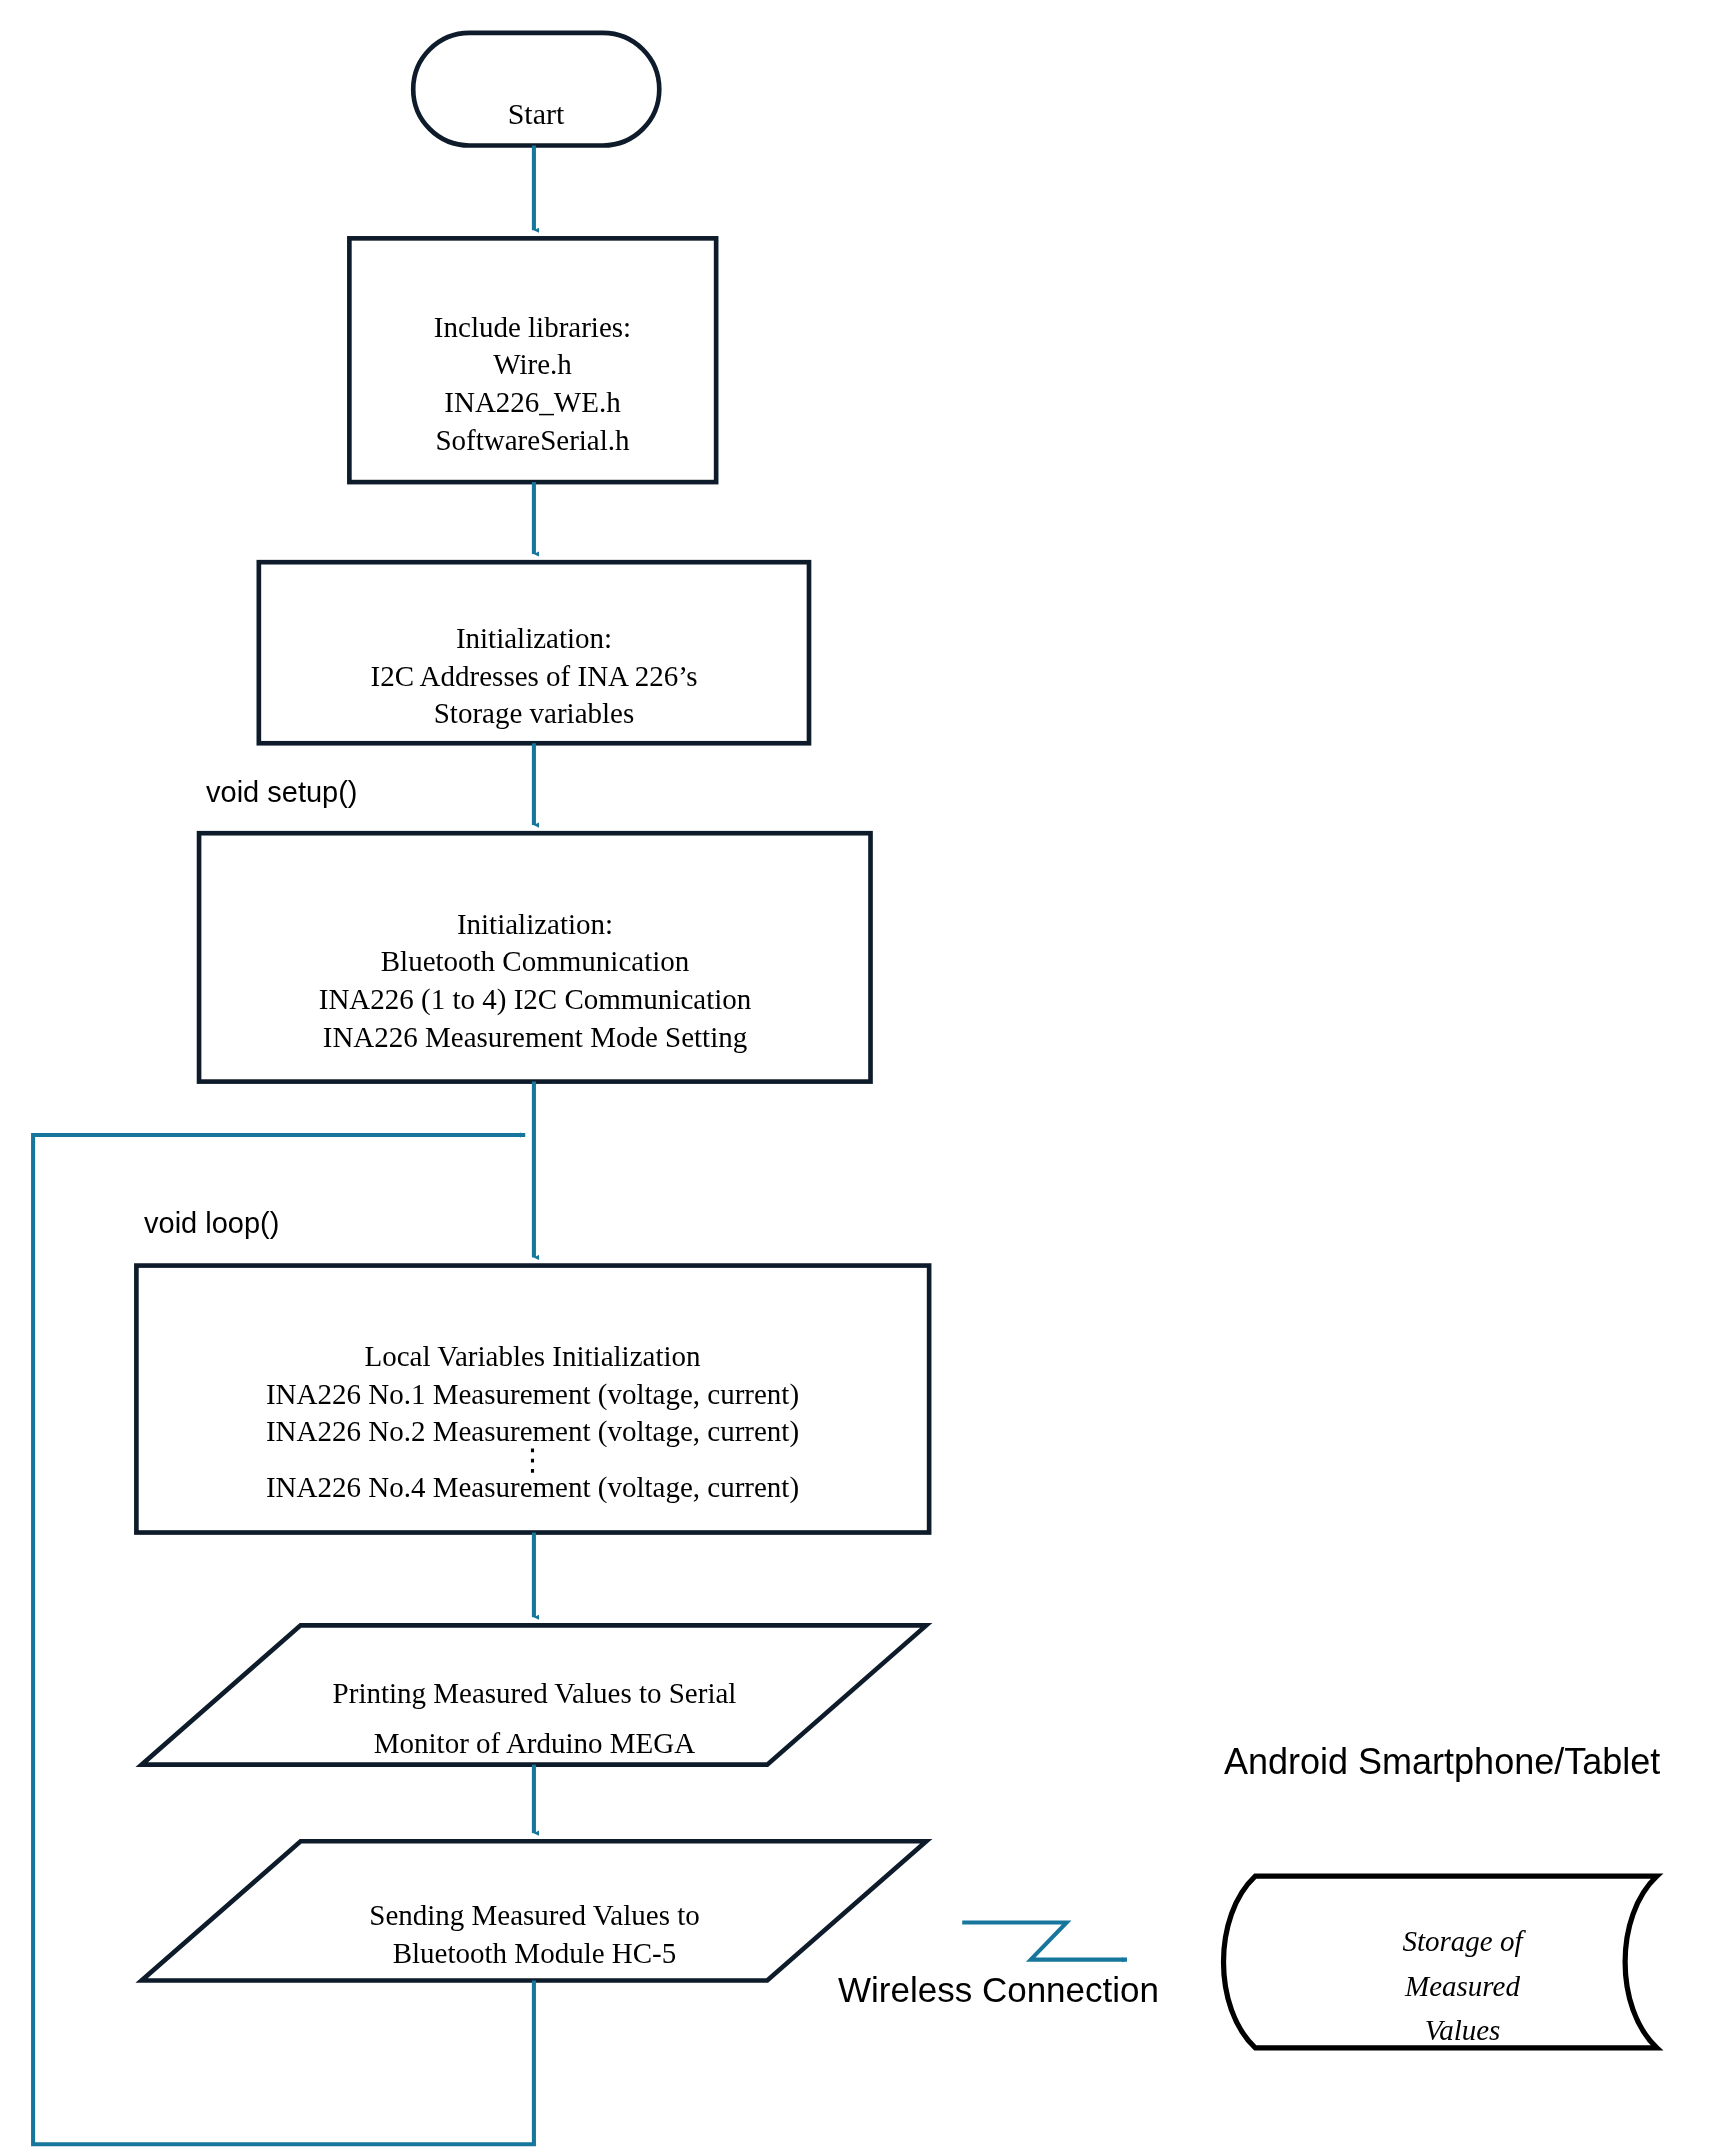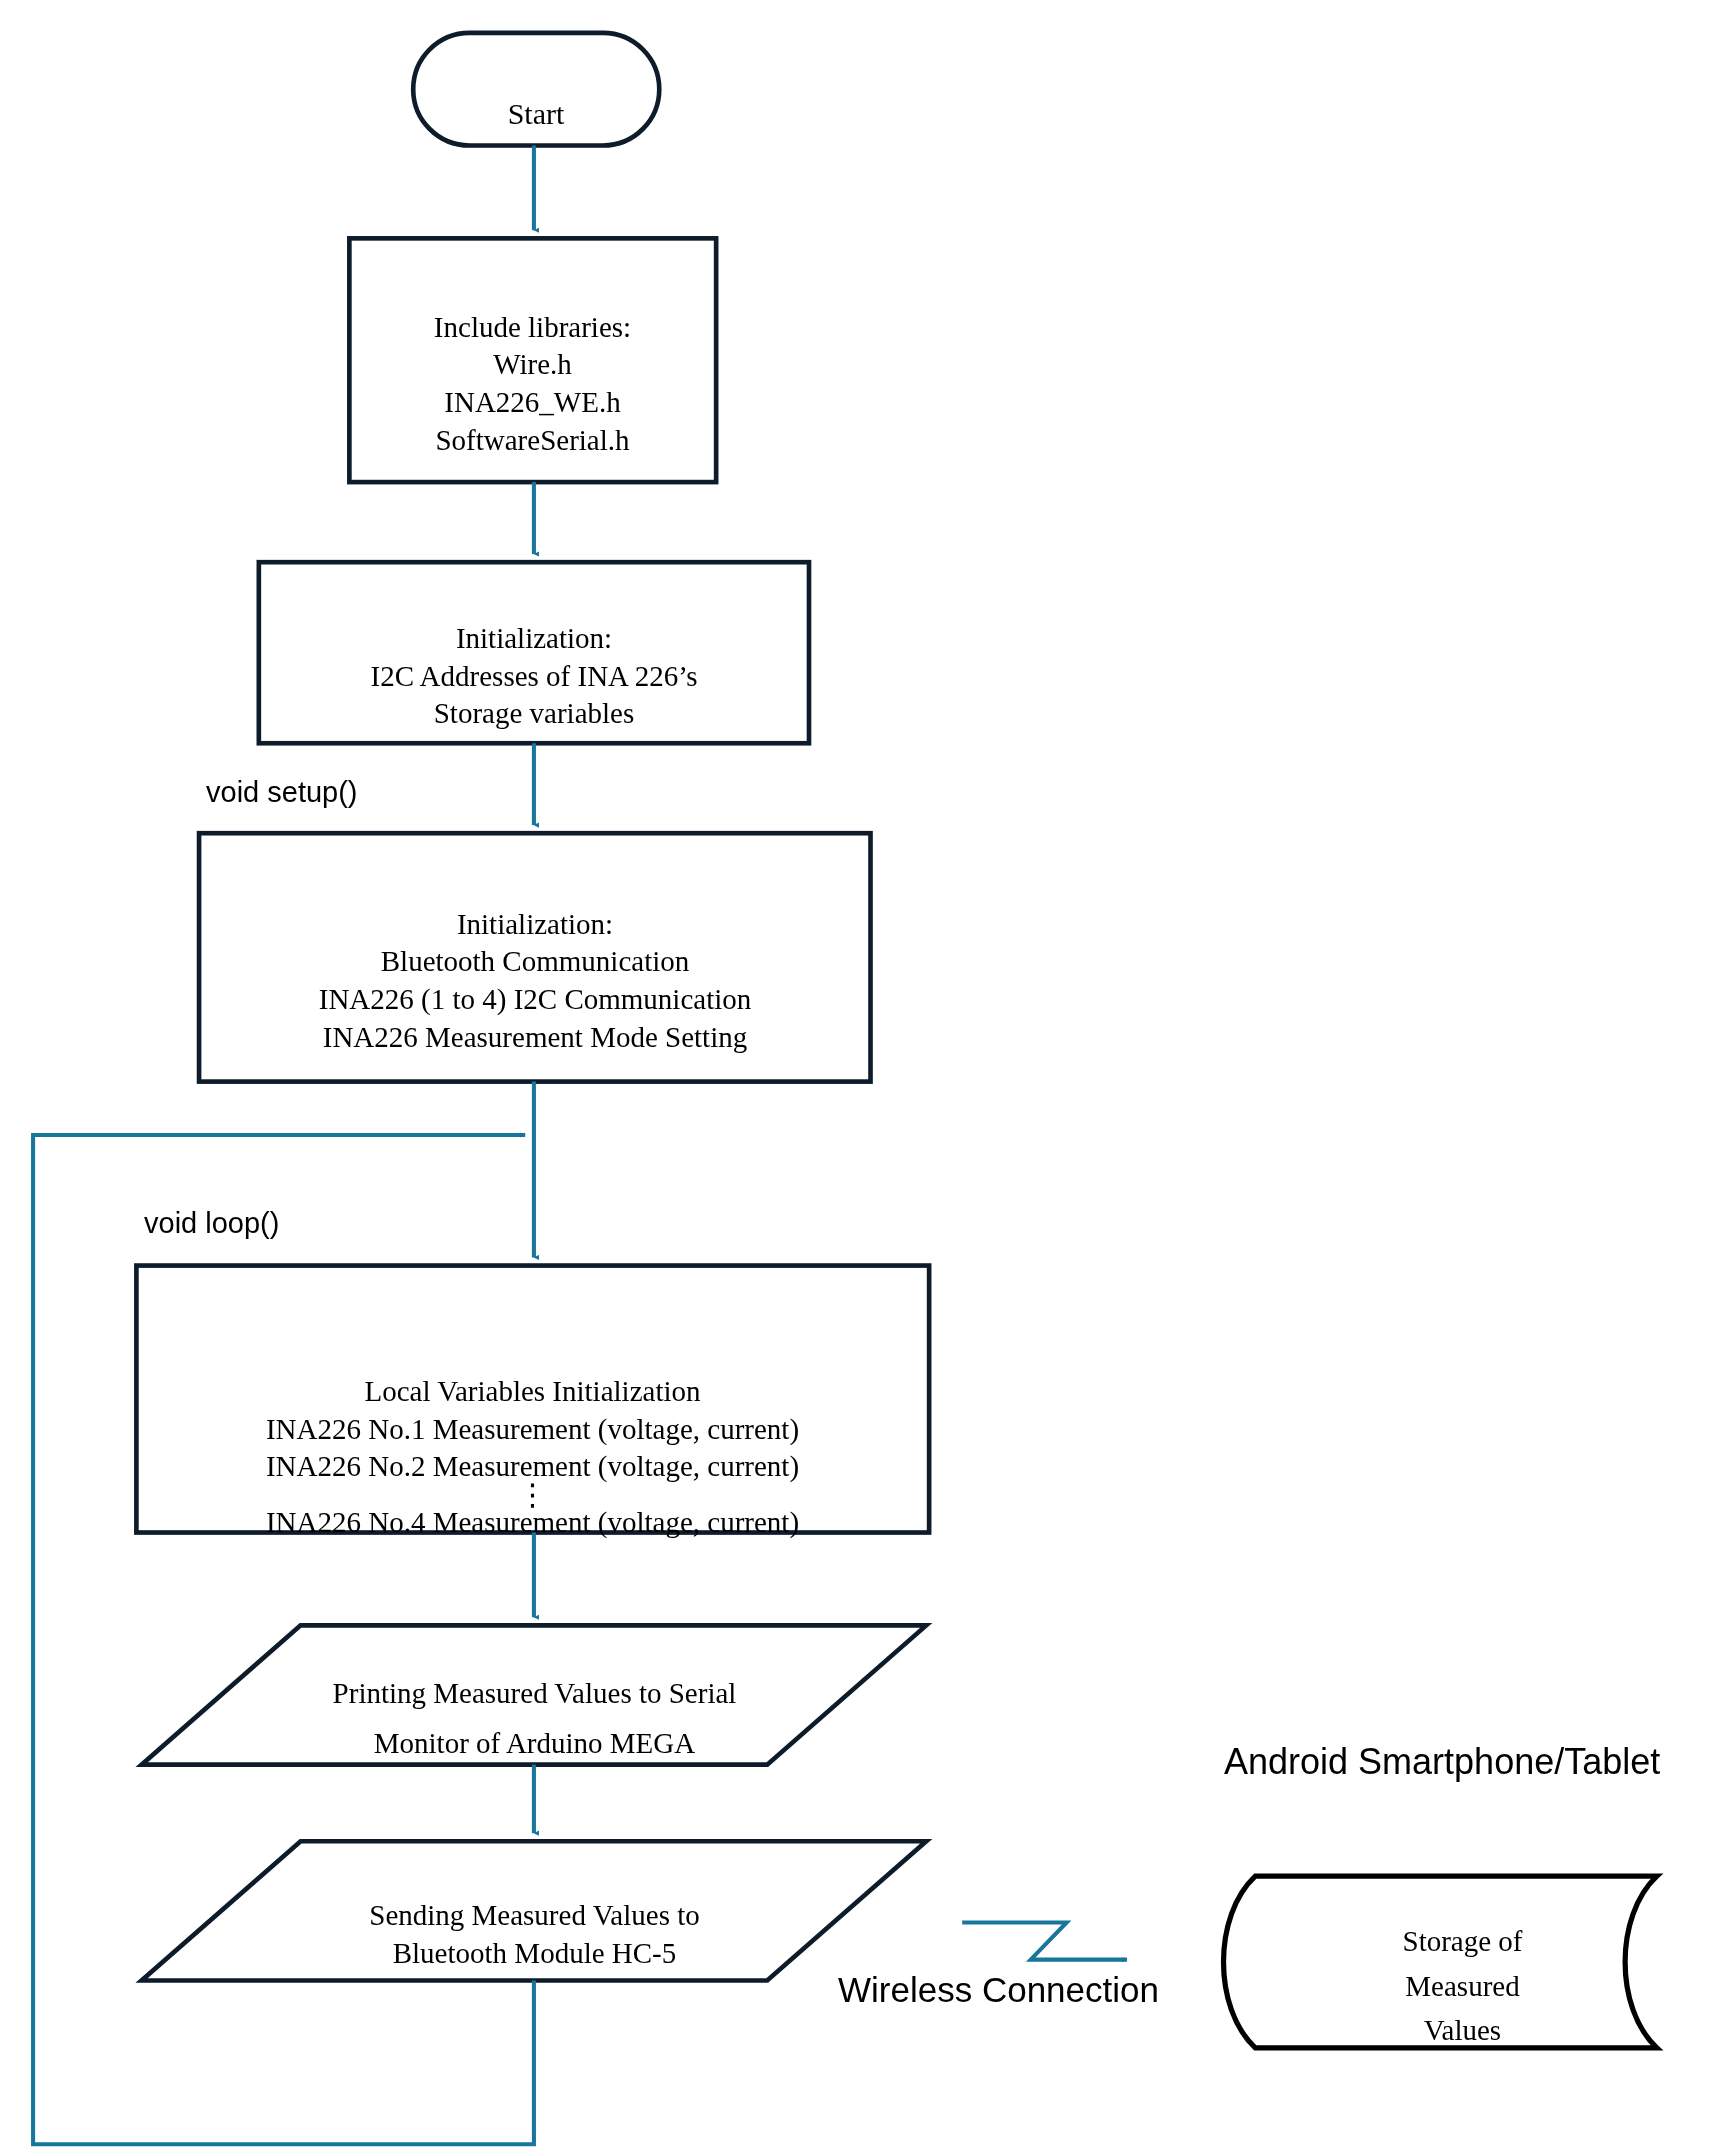--- a/index.html
+++ b/index.html
@@ -102,21 +102,21 @@
 
   <div class="node-text" style="left:199px;top:833px;width:672px;height:248px;font-size:29px;">
     <span class="ln">Initialization:</span>
     <span class="ln">Bluetooth Communication</span>
     <span class="ln">INA226 (1 to 4) I2C Communication</span>
     <span class="ln">INA226 Measurement Mode Setting</span>
   </div>
 
   <div class="lbl" style="left:144px;top:1207px;font-size:29px;">void loop()</div>
 
-  <div class="node-text" style="left:136px;top:1300px;width:793px;height:267px;font-size:29px;">
+  <div class="node-text" style="left:136px;top:1265px;width:793px;height:267px;font-size:29px;">
     <span class="ln">Local Variables Initialization</span>
     <span class="ln">INA226 No.1 Measurement (voltage, current)</span>
     <span class="ln">INA226 No.2 Measurement (voltage, current)</span>
     <span class="ln vdots">⋮</span>
     <span class="ln">INA226 No.4 Measurement (voltage, current)</span>
   </div>
 
   <div class="node-text" style="left:163px;top:1625px;width:743px;height:139px;font-size:29px;gap:12px;">
     <span class="ln">Printing Measured Values to Serial</span>
     <span class="ln">Monitor of Arduino MEGA</span>
@@ -124,20 +124,20 @@
 
   <div class="node-text" style="left:163px;top:1841px;width:743px;height:139px;font-size:29px;">
     <span class="ln">Sending Measured Values to</span>
     <span class="ln">Bluetooth Module HC-5</span>
   </div>
 
   <div class="lbl" style="left:838px;top:1970px;font-size:35px;">Wireless Connection</div>
 
   <div class="lbl" style="left:1224px;top:1741px;font-size:36px;">Android Smartphone/Tablet</div>
 
-  <div class="node-text" style="left:1300px;top:1876px;width:325px;height:172px;font-size:29px;line-height:1.55;">
+  <div class="node-text" style="left:1300px;top:1876px;width:325px;height:172px;font-size:29px;line-height:1.55;font-style:italic;">
     <span class="ln">Storage of</span>
     <span class="ln">Measured</span>
     <span class="ln">Values</span>
   </div>
 
 </div>
 
 
 </body></html>

